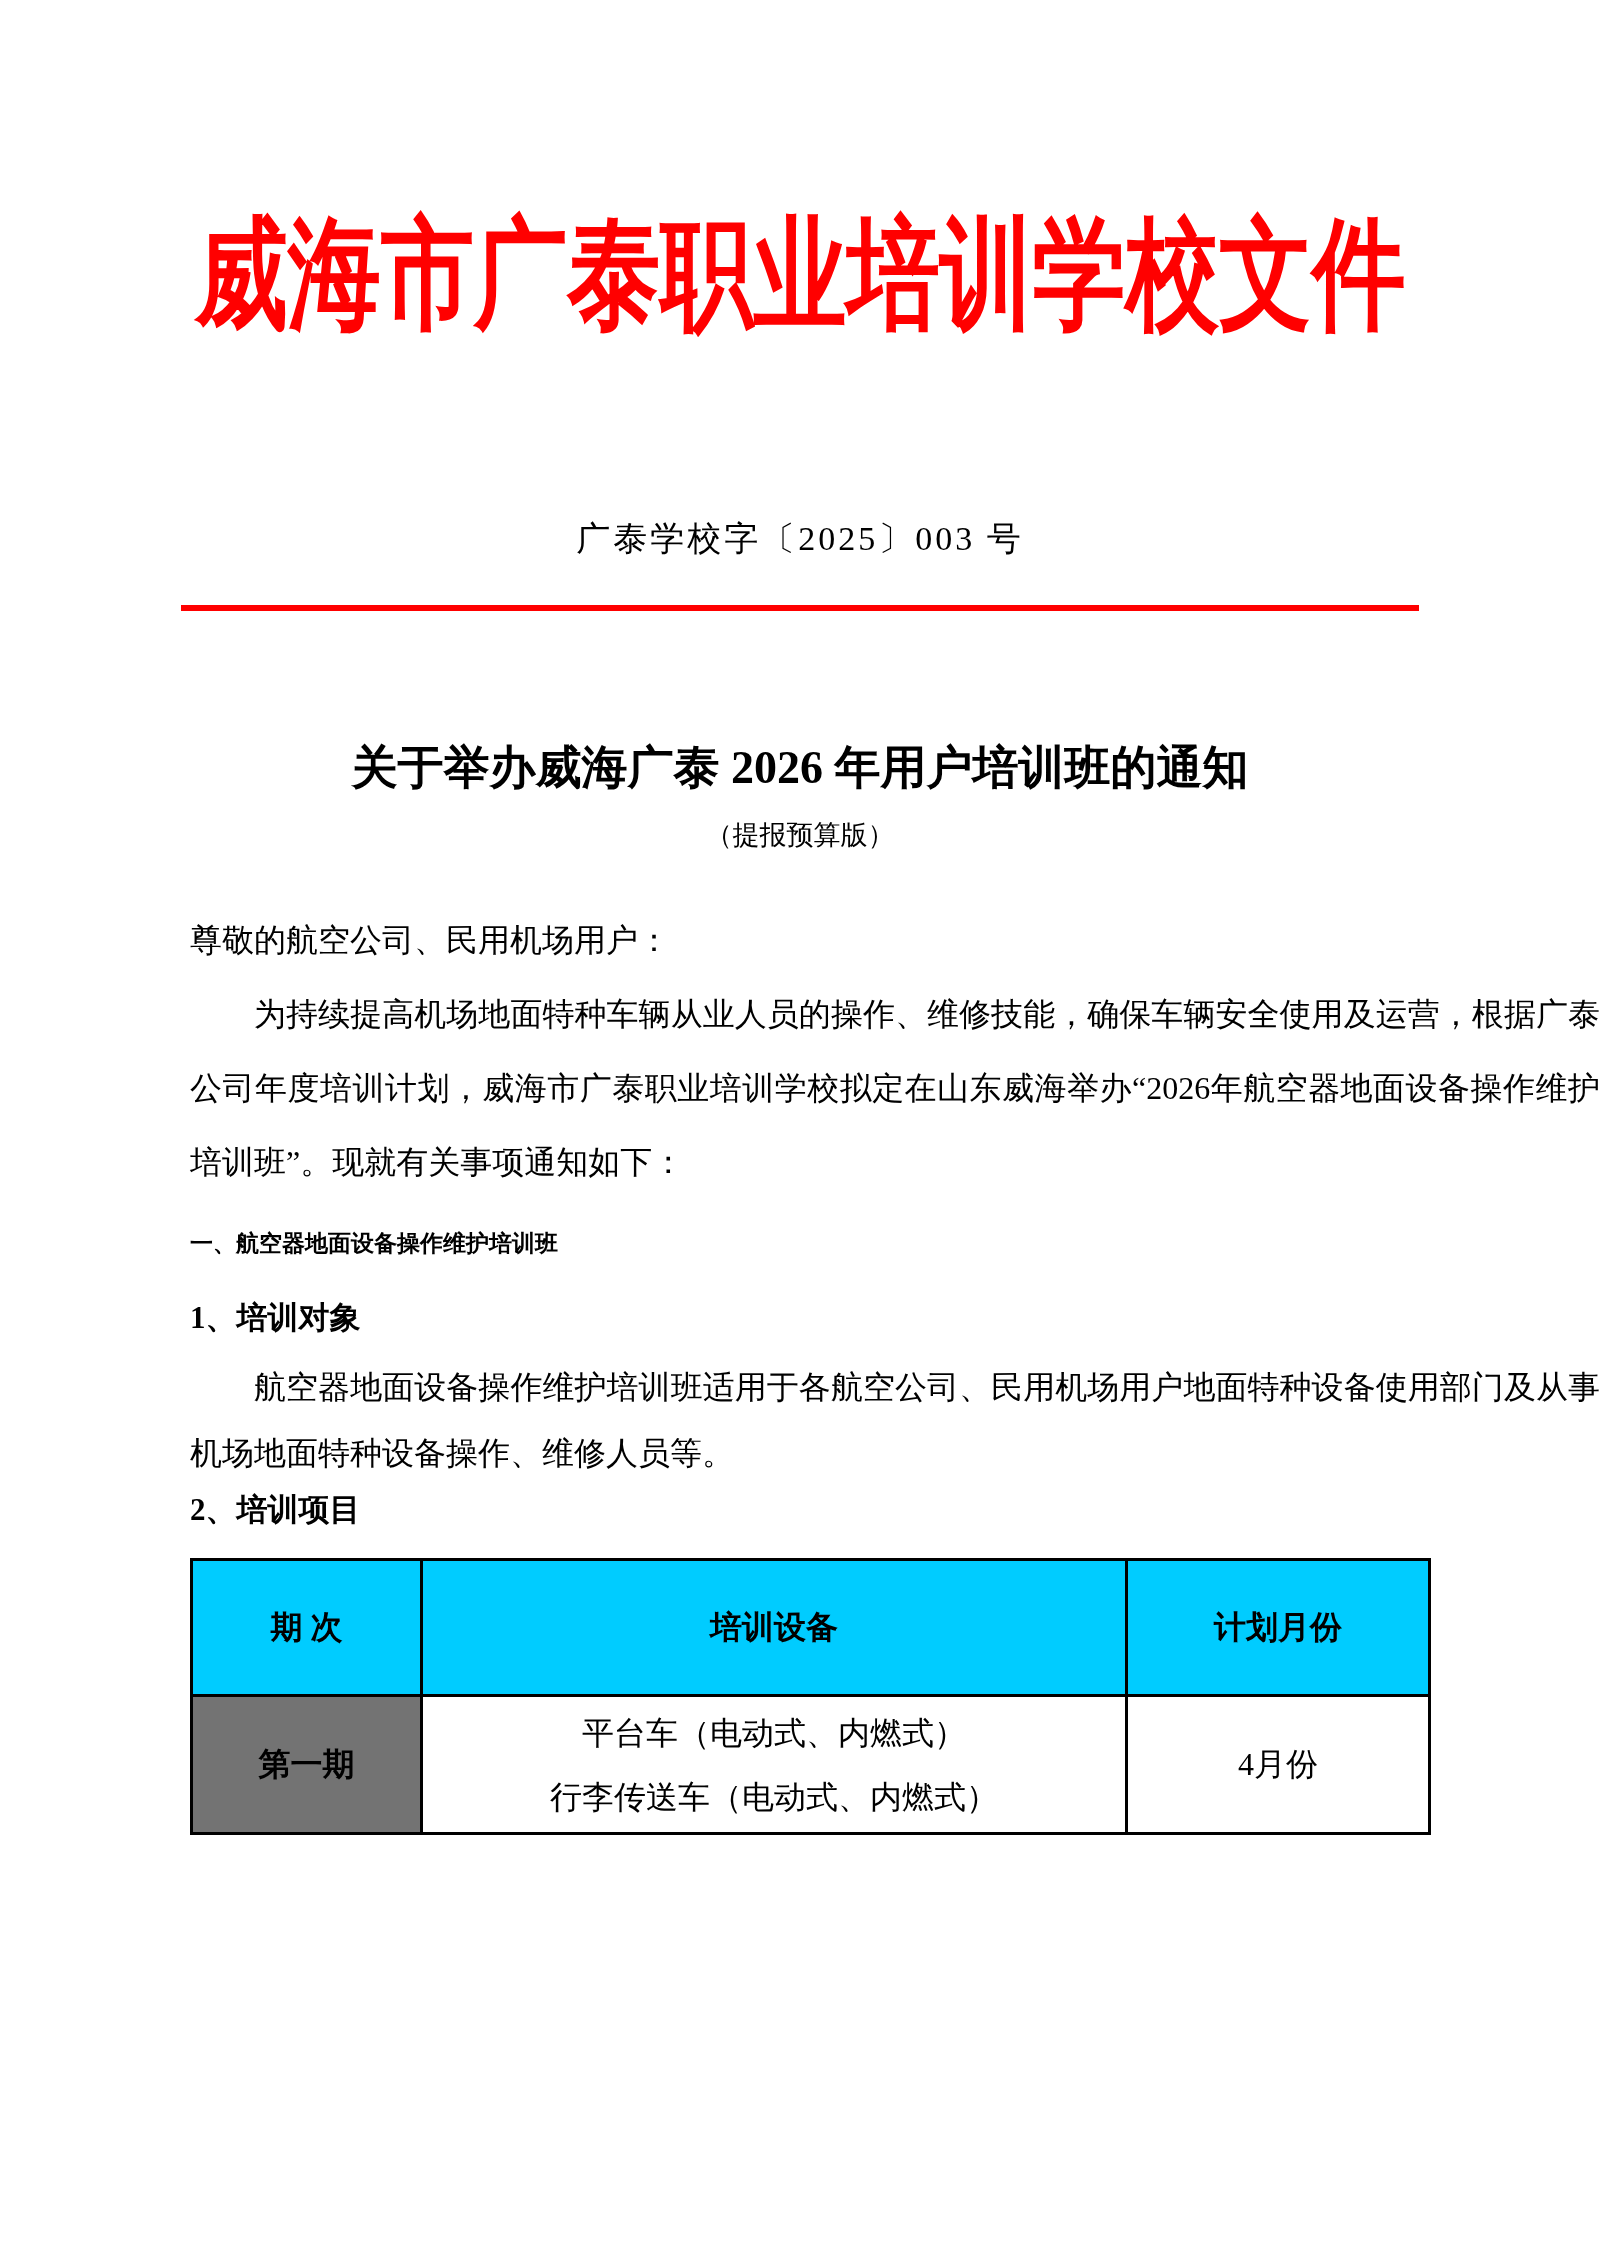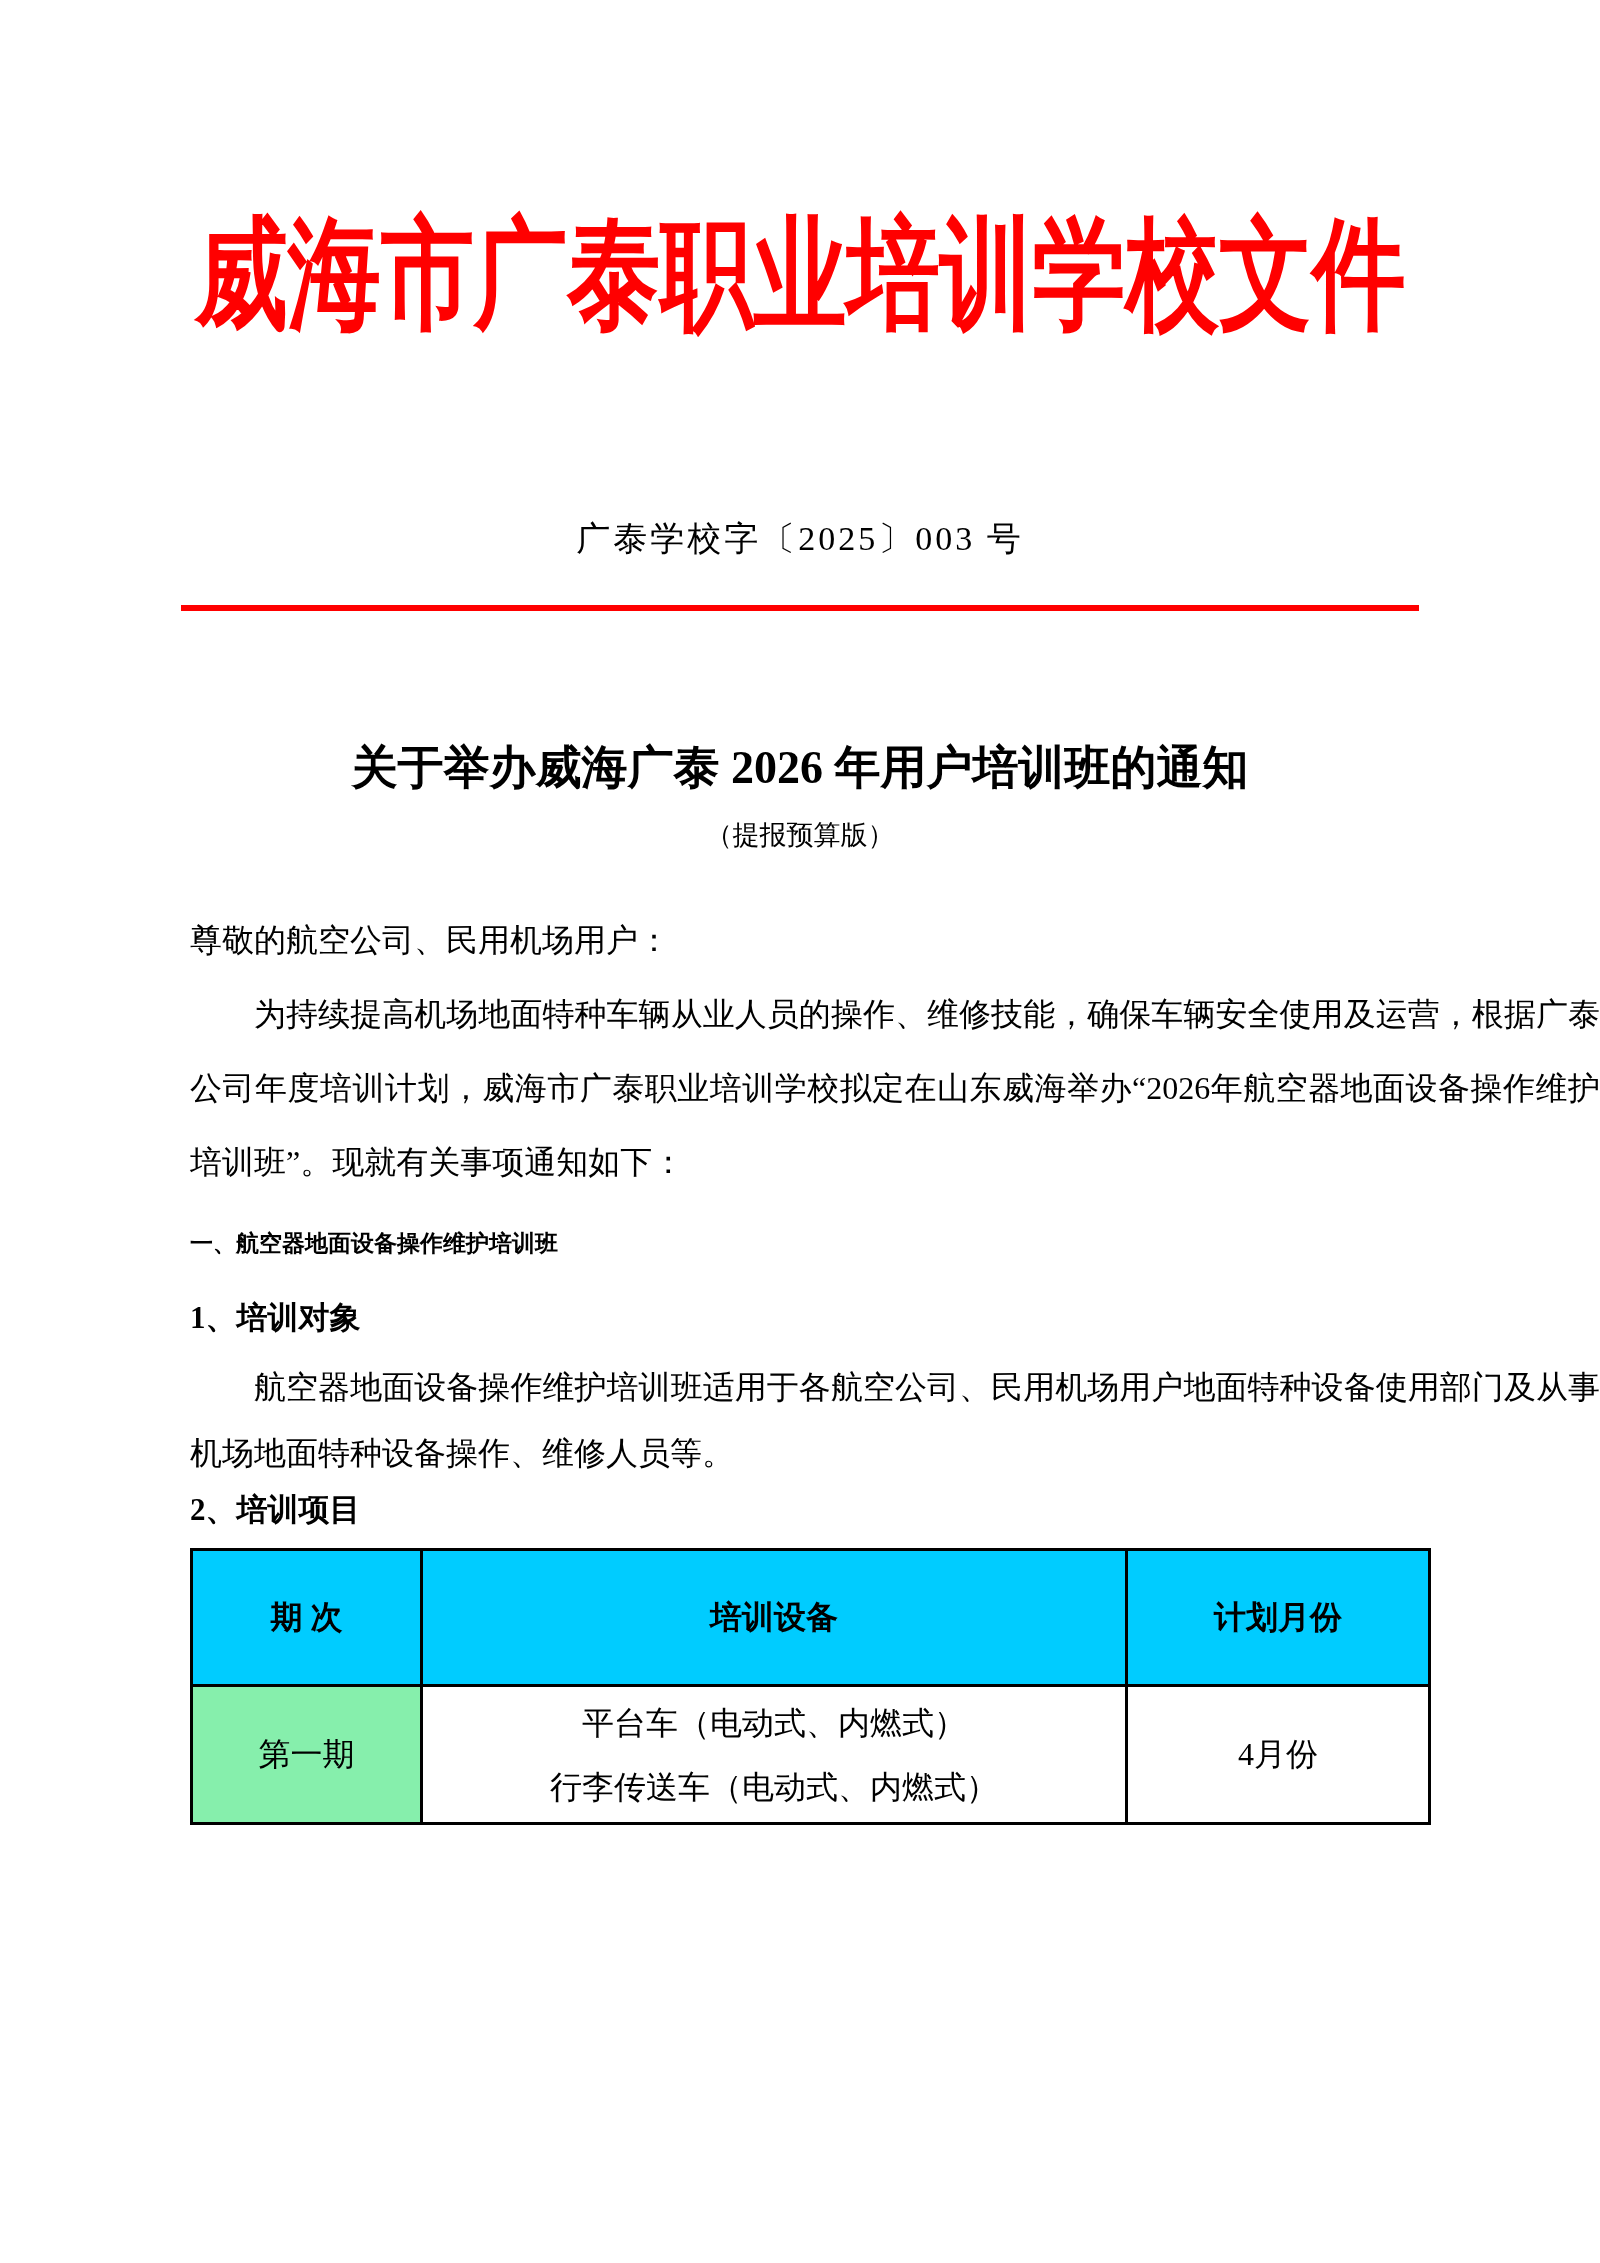--- a/index.html
+++ b/index.html
@@ -87,40 +87,40 @@
     font-weight: bold;
   }
   .h-level3 {
     margin-top: 0px;
     font-size: 31px;
     line-height: 48px;
     font-weight: bold;
   }
   
   table.training {
-    margin-top: 14px;
+    margin-top: 24px;
     width: 1238px;
     border-collapse: collapse;
     table-layout: fixed;
   }
   table.training td {
     border: 3px solid #000000;
     text-align: center;
     vertical-align: middle;
     font-size: 32px;
     padding: 0;
   }
   table.training .hdr td {
     background: #00CCFF;
     font-weight: bold;
     height: 136px;
   }
   td.period {
-    background: #86efac;
-    font-weight: normal;
+    background: #737373;
+    font-weight: bold;
   }
   tr.row-1 td { height: 138px; }
   tr.row-2 td { height: 134px; }
   .equip-line { line-height: 64px; }
 </style>
 </head>
 <body>
 
 <div class="page">
 

